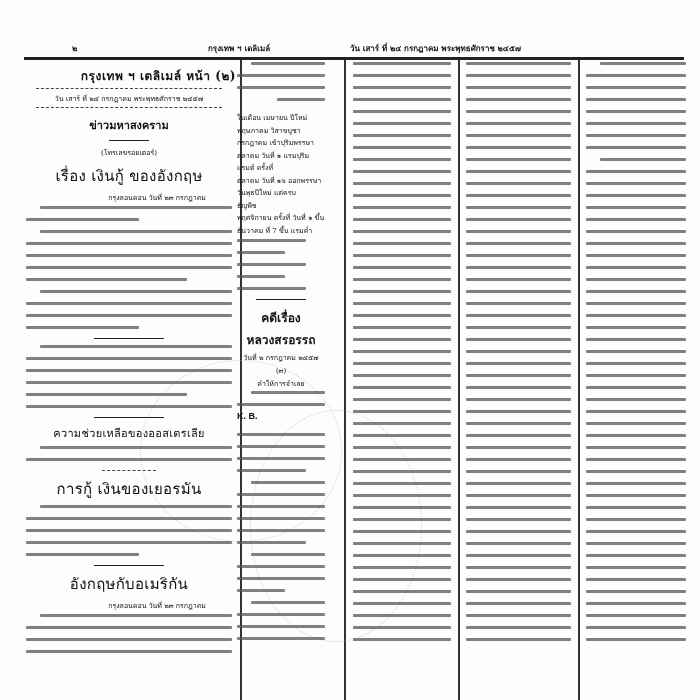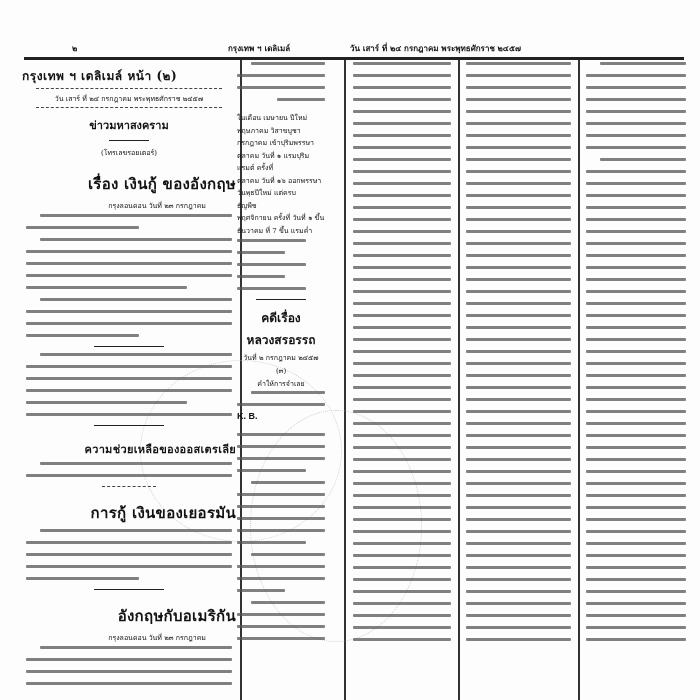--- a/index.html
+++ b/index.html
@@ -5,46 +5,46 @@
     html, body { margin: 0; padding: 0; background: #ffffff; }
     body { width: 700px; height: 700px; overflow: hidden; position: relative;
       font-family: "DejaVu Serif", serif; color: #111; }
     .page { position: absolute; left: 0; top: 0; width: 700px; height: 700px; background: #fdfdfd; }
     .masthead { position: absolute; top: 40px; left: 20px; width: 680px; height: 18px;
       font-size: 8px; font-weight: bold; }
     .masthead span { position: absolute; top: 2px; white-space: nowrap; }
     .rule-thick { position: absolute; left: 24px; top: 57px; width: 660px; height: 3px; background: #222; }
     .colrule { position: absolute; top: 60px; width: 1.5px; background: #333; height: 640px; }
     .col { position: absolute; top: 62px; overflow: hidden; height: 638px; }
-    .hdr-title { text-align: left; font-size: 12px; font-weight: bold; margin-top: 4px; letter-spacing: .5px; }
+    .hdr-title { text-align: right; font-size: 12px; font-weight: bold; margin-top: 4px; letter-spacing: .5px; }
     .hdr-date { text-align: center; font-size: 7px; margin: 4px 0 3px; }
     .dash { border-top: 1px dashed #444; margin: 3px 14px; }
     .h1 { text-align: center; font-size: 11px; font-weight: bold; margin: 8px 0 3px; }
-    .h2 { text-align: right; font-size: 15px; font-weight: bold; margin: 14px 0 4px; letter-spacing: .3px; }
+    .h2 { text-align: center; font-size: 15px; font-weight: normal; margin: 6px 0 4px; letter-spacing: .3px; }
     .sub { text-align: center; font-size: 7px; margin: 2px 0; }
     .dateline { text-align: right; font-size: 7px; padding-right: 30px; margin: 3px 0; }
     .shortrule { width: 70px; height: 1px; background: #222; margin: 6px auto; }
     .lines { padding: 0 4px; }
     .ln { height: 3px; background: #555; margin: 0 0 9px 0; opacity: .75; border-radius: 1px; }
     .ln.indent { margin-left: 14px; }
     .ln.short { width: 55%; }
     .ln.mid { width: 78%; }
     .cal { font-size: 7px; line-height: 12.5px; padding: 2px 4px; }
     .cal .r { display: flex; gap: 4px; white-space: nowrap; }
     .kb { font-weight: bold; font-family: "Liberation Sans", sans-serif; font-size: 9px; }
     .stamp { position: absolute; border: 1px dotted #aaa; border-radius: 50%; opacity: .55; }
   </style>
 </head>
 <body>
 
 <div class="page">
 
   <div class="masthead">
     <span style="left:52px">๒</span>
-    <span style="left:208px">กรุงเทพ ฯ เดลิเมล์</span>
+    <span style="left:188px">กรุงเทพ ฯ เดลิเมล์</span>
     <span style="left:330px">วัน เสาร์ ที่ ๒๔ กรกฎาคม พระพุทธศักราช ๒๔๕๗</span>
   </div>
   <div class="rule-thick"></div>
 
   <div class="colrule" style="left:240px"></div>
   <div class="colrule" style="left:344px"></div>
   <div class="colrule" style="left:458px"></div>
   <div class="colrule" style="left:578px"></div>
 
   <div class="stamp" style="left:140px;top:360px;width:200px;height:180px"></div>

